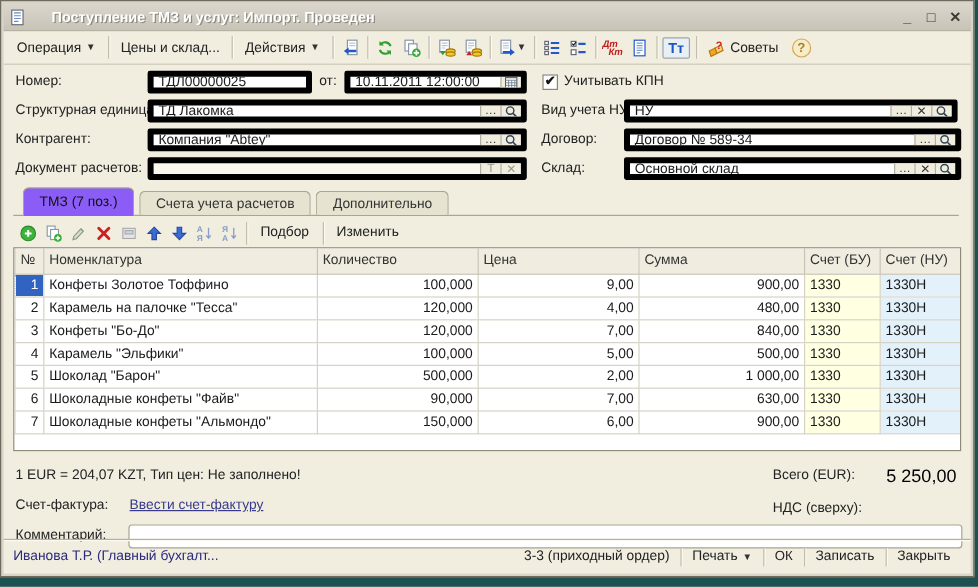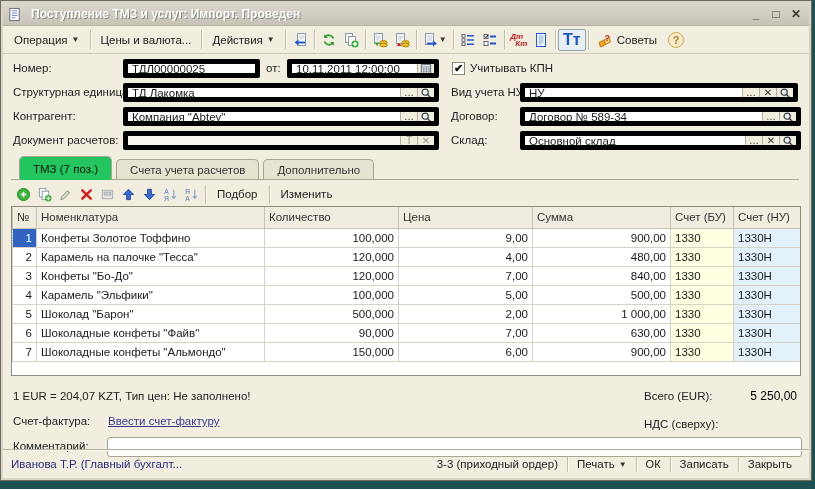--- a/index.html
+++ b/index.html
@@ -4,55 +4,55 @@
 <style>
   * { margin:0; padding:0; box-sizing:border-box; }
   html,body { width:815px; height:489px; }
   body { font-family:"Liberation Sans", sans-serif; font-size:11.5px; color:#1a1a1a; }
   .screen { position:relative; width:815px; height:489px; background:#1e5151; overflow:hidden; }
 
   .window { position:absolute; left:0; top:0; width:812px; height:481px;
     background:#d8d4c8; border:1px solid #6e6b5e; padding:2px; display:flex; flex-direction:column; }
 
   
-  .titlebar { height:22px; background:linear-gradient(#dad6cc,#c7c3b7); display:flex; align-items:center; padding:0 4px; gap:9px; flex:0 0 auto; }
+  .titlebar { height:22px; background:linear-gradient(#dad6cc,#c7c3b7); display:flex; align-items:center; padding:0 4px; gap:21px; flex:0 0 auto; }
   .titlebar .title { color:#ffffff; font-weight:bold; font-size:12px; text-shadow:1px 1px 0 #8d8a80; flex:1; white-space:nowrap; overflow:hidden; }
   .win-controls { display:flex; gap:6px; align-items:center; padding-right:2px; }
   .win-controls span { color:#3c3a33; font-size:12px; font-weight:bold; width:14px; text-align:center; cursor:default; }
 
   
   .client { flex:1; position:relative; background:#f1eee0; border-top:1px solid #b7b3a4; }
 
   
   .toolbar { position:absolute; top:0; left:0; right:0; height:28px; display:flex; align-items:center; padding:0 4px; border-bottom:1px solid #cdc9b9; }
   .menu-btn { display:flex; align-items:center; gap:4px; padding:3px 7px; color:#222; cursor:default; }
   .caret { font-size:8px; color:#333; }
   .tbtn { width:22px; height:22px; display:flex; align-items:center; justify-content:center; }
   .tbtn svg { width:16px; height:16px; }
   .vsep { width:1px; height:19px; background:#c2beac; box-shadow:1px 0 0 #fbf9f0; margin:0 3px; flex:0 0 auto; }
   .dtkt { display:flex; flex-direction:column; line-height:7px; font-size:8px; font-weight:bold; color:#c02020; }
   .dtkt .kt { margin-left:5px; }
-  .tt-btn { border:1px solid #9aa4ae; background:#e9f0f4; color:#1a56c4; font-weight:bold; font-size:16px; padding:1px 4px; border-radius:2px; }
+  .tt-btn { border:1px solid #9aa4ae; background:#e9f0f4; color:#1a56c4; font-weight:bold; font-size:12px; padding:1px 4px; border-radius:2px; }
   .advice-btn { display:flex; align-items:center; gap:4px; padding:0 5px; color:#222; }
   .help-circle { width:16px; height:16px; border-radius:50%; background:#f7ecc9; border:1px solid #d3a94c; color:#a8832e; font-weight:bold; font-size:11px; display:flex; align-items:center; justify-content:center; margin-left:6px; }
 
   
   .flabel { position:absolute; color:#222; line-height:19px; white-space:nowrap; }
   .field { position:absolute; height:19px; background:#fff; border:5px solid #000000; border-radius:2px; display:flex; align-items:center; overflow:hidden; }
   .fval { flex:1; padding:0 4px; white-space:nowrap; }
   .fbtn { width:17px; align-self:stretch; border-left:1px solid #b4b09e; background:#f0edde; display:flex; align-items:center; justify-content:center; font-size:10px; color:#333; flex:0 0 auto; }
   .fbtn svg { width:12px; height:12px; }
   .field.disabled { background:#fbf9ef; }
   .fbtn.gray { color:#9a988c; }
   .checkbox { position:absolute; width:13px; height:13px; background:#fff; border:1px solid #8a8878; font-size:11px; line-height:11px; text-align:center; color:#15150f; font-weight:bold; }
 
   
   .tabstrip { position:absolute; top:130px; left:8px; right:10px; height:24px; border-bottom:1px solid #a9a593; display:flex; align-items:flex-end; gap:4px; padding-left:8px; }
   .tab { height:20px; padding:0 13px; background:#e7e3d1; border:1px solid #a9a593; border-bottom:none; border-radius:5px 5px 0 0; display:flex; align-items:center; color:#333; white-space:nowrap; }
-  .tab.active { height:24px; background:#22c55e; margin-bottom:-1px; color:#111; }
+  .tab.active { height:24px; background:#8b5cf6; margin-bottom:-1px; color:#111; }
 
   
   .grid-toolbar { position:absolute; top:158px; left:10px; height:20px; display:flex; align-items:center; }
   .gbtn { width:21px; height:20px; display:flex; align-items:center; justify-content:center; }
   .gbtn svg { width:15px; height:15px; }
   .txt-btn { padding:0 8px; color:#222; white-space:nowrap; }
 
   
   .table-wrap { position:absolute; top:180px; left:8px; width:790px; height:170px; border:1px solid #8f8b7b; background:#fff; overflow:hidden; }
   table.items { border-collapse:collapse; width:789px; table-layout:fixed; }
@@ -60,21 +60,21 @@
   table.items td { height:19px; padding:0 4px; border:1px solid #d6d3c6; white-space:nowrap; overflow:hidden; }
   td.c-num { text-align:right; }
   td.c-qty, td.c-price, td.c-sum { text-align:right; }
   td.c-bu { background:#ffffe1; }
   td.c-nu { background:#e2f1fa; }
   td.c-num.sel { background:#3163c0; color:#fff; border:1px dotted #9db6e0; }
 
   
   .rate-info { position:absolute; top:364px; left:10px; color:#222; }
   .total-label { position:absolute; top:364px; left:641px; color:#222; }
-  .total-value { position:absolute; top:363px; right:12px; color:#000; font-size:12px; }
+  .total-value { position:absolute; top:363px; right:12px; color:#000; font-size:15px; }
   .invoice-label { position:absolute; top:389px; left:10px; color:#222; }
   .invoice-link { position:absolute; top:389px; left:105px; color:#3a3a8c; text-decoration:underline; cursor:pointer; }
   .vat-label { position:absolute; top:392px; left:641px; color:#222; }
   .comment-label { position:absolute; top:414px; left:10px; color:#222; }
   .comment-input { position:absolute; top:411px; left:104px; width:695px; height:20px; background:#fff; border:1px solid #a8a492; border-radius:3px; }
 
   
   .statusbar { position:absolute; bottom:0; left:0; right:0; height:22px; border-top:1px solid #b5b1a0; box-shadow:0 1px 0 #fbf9f0 inset; display:flex; align-items:center; padding:14px 8px; }
   .status-user { color:#2a2a7e; flex:1; white-space:nowrap; overflow:hidden; }
   .status-right { display:flex; align-items:center; color:#222; }
@@ -103,21 +103,21 @@
 
   <div class="client">
 
     <div class="toolbar">
       <span class="menu-btn">
             <span>Операция</span>
             <span class="caret">▼</span>
           </span>
       <span class="vsep"></span>
       <span class="menu-btn">
-            <span>Цены и валюта...</span>
+            <span>Цены и склад...</span>
           </span>
       <span class="vsep"></span>
       <span class="menu-btn">
             <span>Действия</span>
             <span class="caret">▼</span>
           </span>
       <span class="vsep"></span>
 
       <span class="tbtn">
             <svg viewBox="0 0 16 16">

